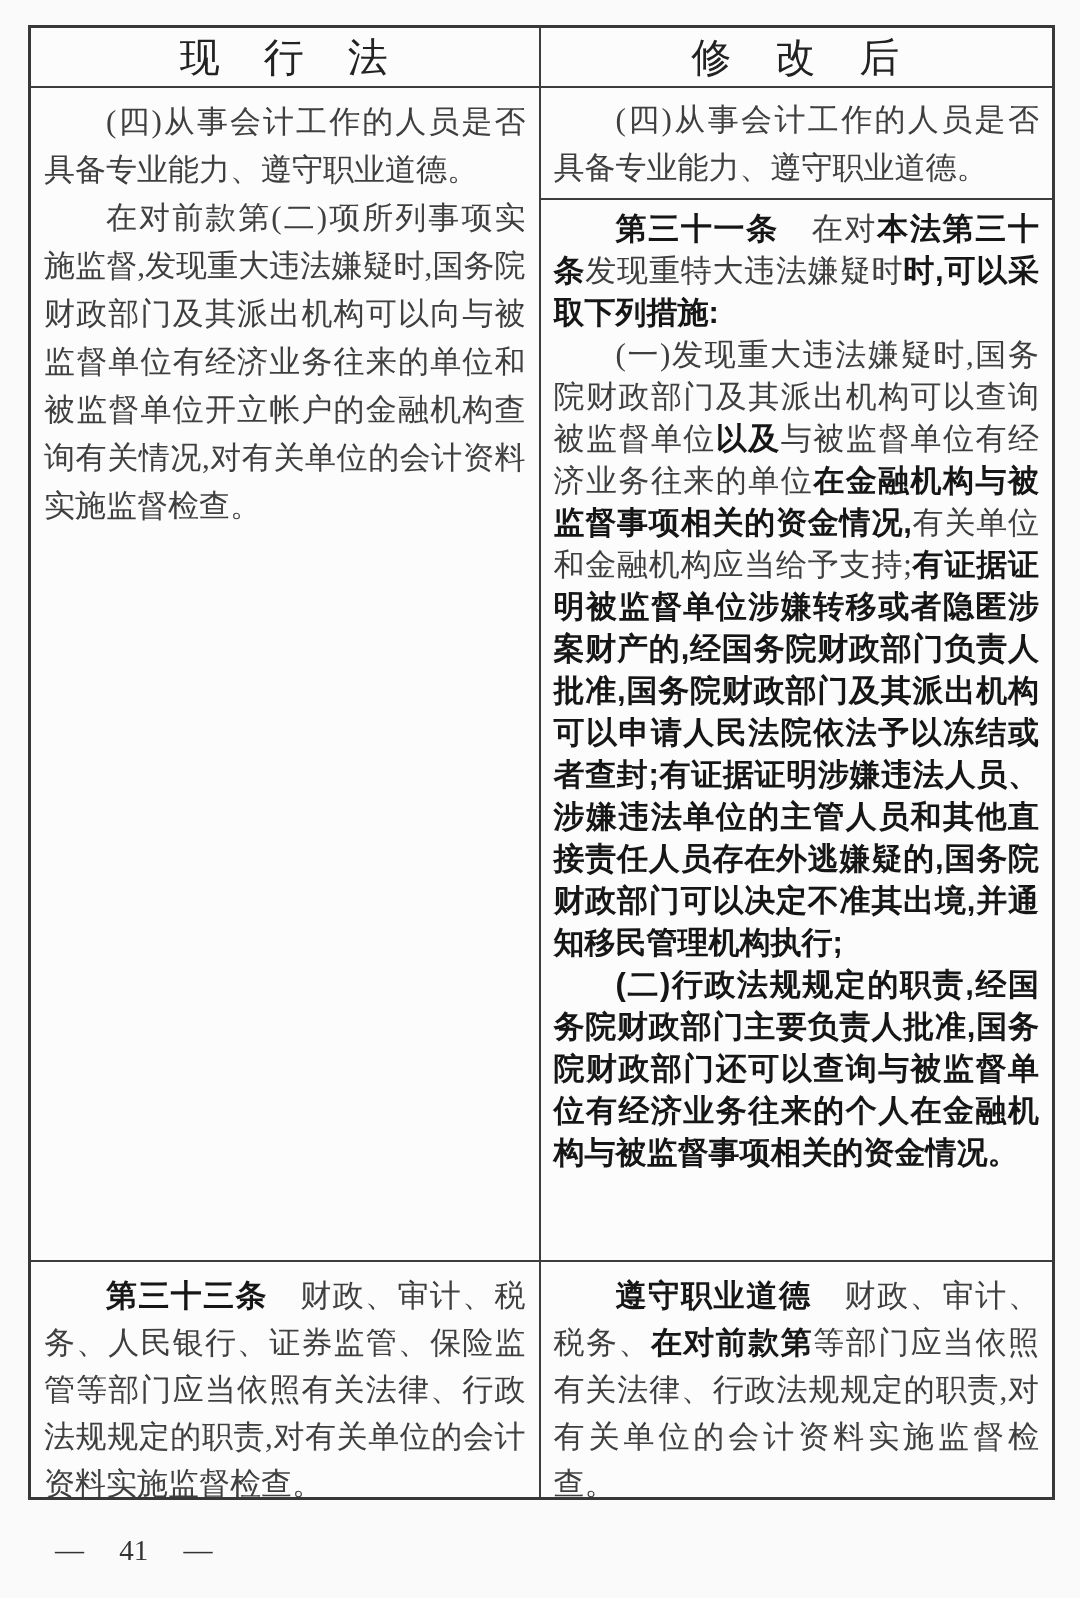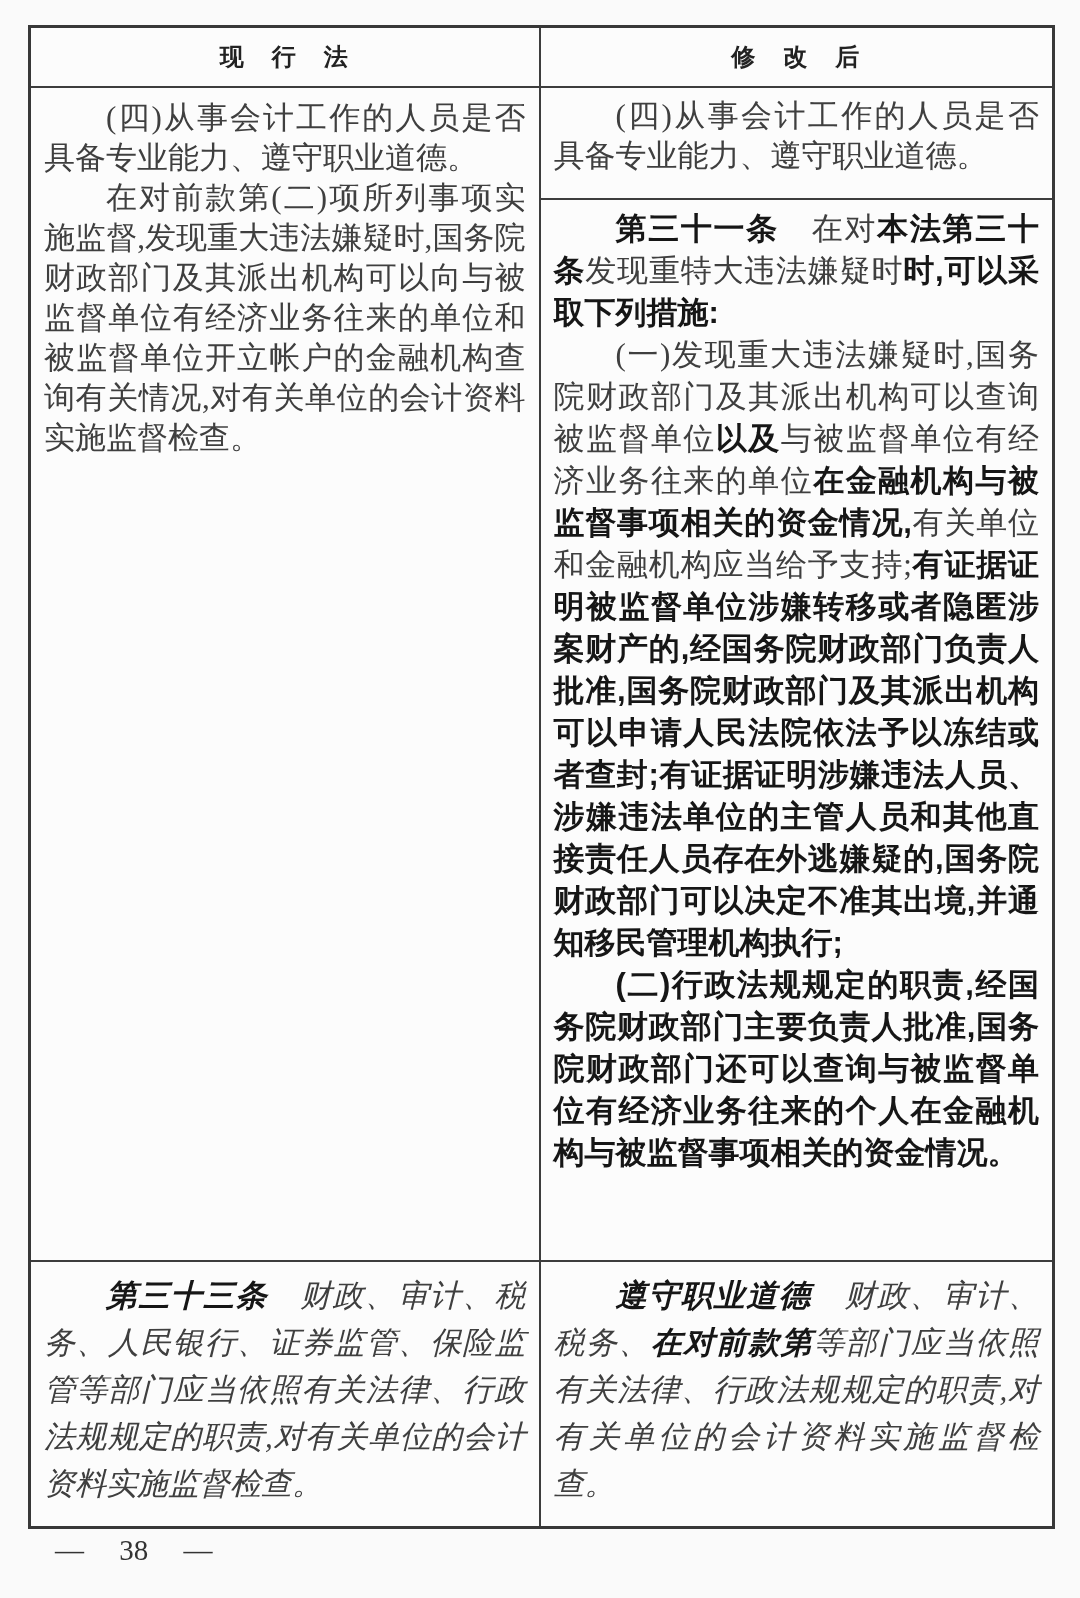--- a/index.html
+++ b/index.html
@@ -20,55 +20,55 @@
     border: 2px solid #3d3d3d;
     padding: 0;
     vertical-align: top;
   }
   .cmp-table { border: 3px solid #383838; }
   .col-left  { width: 510px; }
   .col-right { width: 514px; }
   th.hdr {
     height: 58px;
     font-family: "Liberation Sans", "DejaVu Sans", sans-serif;
-    font-weight: 700;
-    font-size: 24px;
+    font-weight: 400;
+    font-size: 40px;
     color: #222;
     text-align: center;
     vertical-align: middle;
     letter-spacing: 2px;
   }
   .cellwrap {
     overflow: hidden;
     padding: 10px 13px 0 13px;
     box-sizing: border-box;
   }
   .r1-left  { height: 1172px; }
-  .r2-cell  { height: 264px; font-style: italic; }
+  .r2-cell  { height: 235px; }
   .subcell-a {
     height: 112px;
     overflow: hidden;
     padding: 8px 13px 0 13px;
     box-sizing: border-box;
     border-bottom: 2px solid #3d3d3d;
   }
   .subcell-b {
     height: 1058px;
     overflow: hidden;
     padding: 8px 13px 0 13px;
     box-sizing: border-box;
   }
   p.para {
     margin: 0;
     text-indent: 2em;
     text-align: justify;
     text-justify: inter-character;
     overflow-wrap: anywhere;
     font-size: 31px;
-    line-height: 40px;
+    line-height: 48px;
   }
   .subcell-b p.para { line-height: 42px; }
   .r2-cell p.para { line-height: 47px; }
   .seg-light {
     font-family: "Liberation Serif", "DejaVu Serif", serif;
     font-weight: 400;
     color: #3f3f3f;
   }
   .seg-bold {
     font-family: "Liberation Sans", "DejaVu Sans", sans-serif;
@@ -125,13 +125,13 @@
       </td>
       <td>
         <div class="cellwrap r2-cell">
             <p class="para"><span class="seg-bold">遵守职业道德</span><span class="seg-light">　财政、审计、税务、</span><span class="seg-bold">在对前款第</span><span class="seg-light">等部门应当依照有关法律、行政法规规定的职责,对有关单位的会计资料实施监督检查。</span></p>
           </div>
       </td>
     </tr>
   </tbody>
 </table>
 
-<div class="page-number">— 38 —</div>
+<div class="page-number">— 41 —</div>
 
 </body></html>

